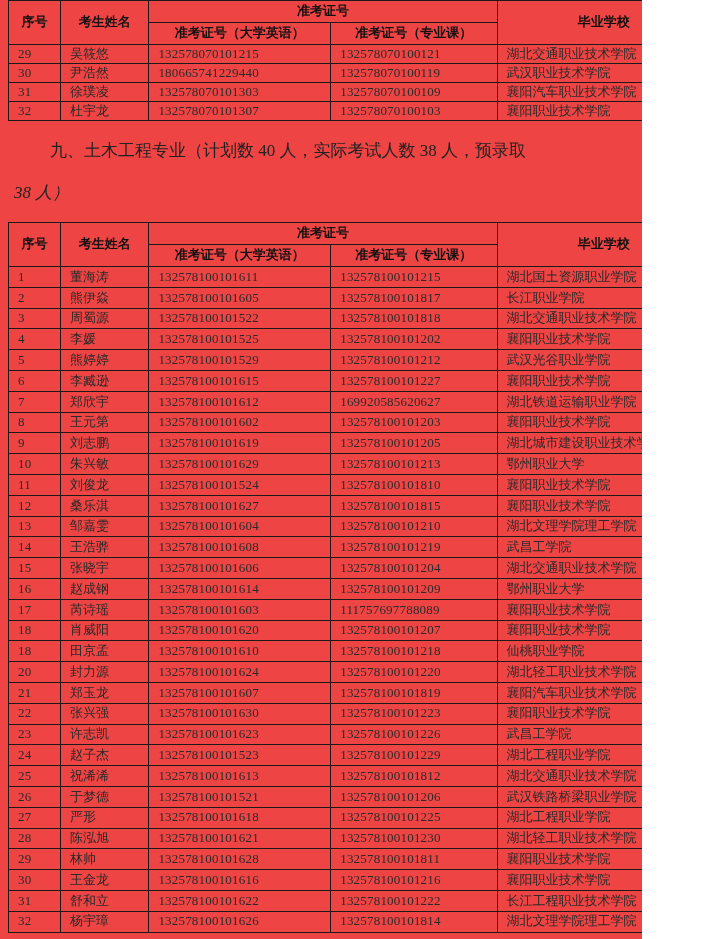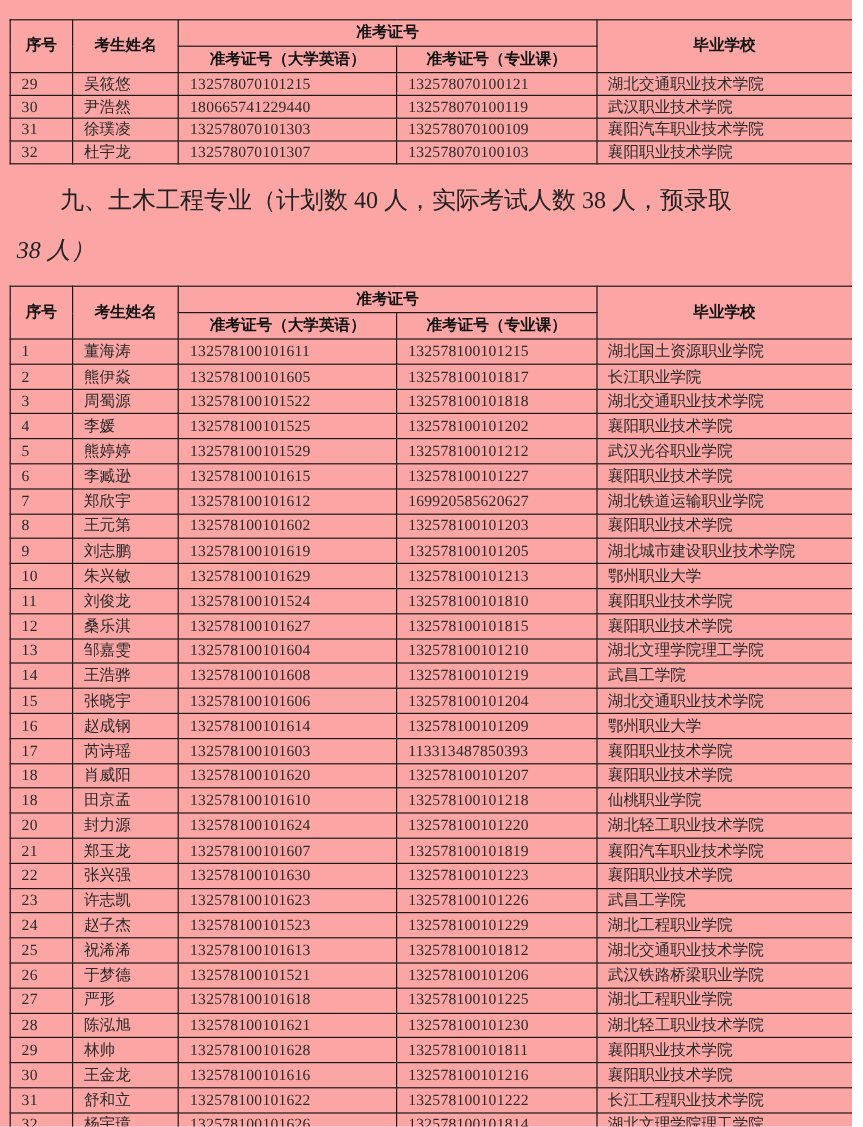--- a/index.html
+++ b/index.html
@@ -6,26 +6,26 @@
     margin: 0;
     padding: 0;
     background: #ffffff;
     width: 719px;
   }
   body {
     font-family: "Liberation Serif", "DejaVu Serif", serif;
     color: #1f1f1f;
   }
   .page {
-    width: 710px;
+    width: 642px;
     height: 939px;
-    background: #fca5a5;
+    background: #ef4444;
     overflow: hidden;
     box-sizing: border-box;
-    padding: 16px 8px 0 8px;
+    padding: 0 8px 0 8px;
   }
   table.roster {
     width: 703px;
     border-collapse: collapse;
     table-layout: fixed;
   }
   table.roster col.c-no     { width: 7.4%; }
   table.roster col.c-name   { width: 12.6%; }
   table.roster col.c-eng    { width: 25.9%; }
   table.roster col.c-major  { width: 23.7%; }
@@ -50,21 +50,21 @@
     font-weight: normal;
     text-align: left;
     padding: 0 4px 0 9px;
     color: #2a2a2a;
   }
   #table1 td { height: 19px; }
   #table2 td { height: 20.8px; }
   td.num-cell { letter-spacing: 0.2px; }
   .section-heading {
     padding: 9px 6px 8px 6px;
-    font-size: 20px;
+    font-size: 17px;
     color: #222222;
     line-height: 42px;
   }
   .section-heading .line1 { text-indent: 36px; }
   .section-heading .line2 { text-indent: 0; font-style: italic; }
 </style>
 </head>
 <body>
 
 <div class="page">
@@ -256,21 +256,21 @@
           <td class="num-cell">16</td>
           <td>赵成钢</td>
           <td class="num-cell">132578100101614</td>
           <td class="num-cell">132578100101209</td>
           <td>鄂州职业大学</td>
         </tr>
         <tr>
           <td class="num-cell">17</td>
           <td>芮诗瑶</td>
           <td class="num-cell">132578100101603</td>
-          <td class="num-cell">113313487850393</td>
+          <td class="num-cell">111757697788089</td>
           <td>襄阳职业技术学院</td>
         </tr>
         <tr>
           <td class="num-cell">18</td>
           <td>肖威阳</td>
           <td class="num-cell">132578100101620</td>
           <td class="num-cell">132578100101207</td>
           <td>襄阳职业技术学院</td>
         </tr>
         <tr>

